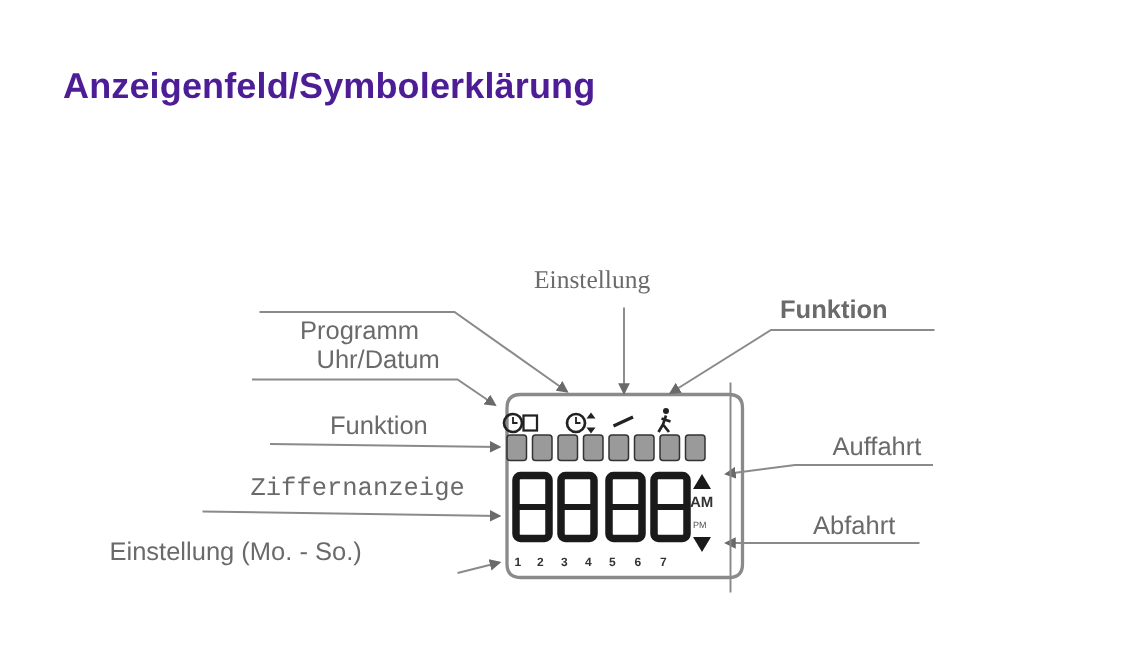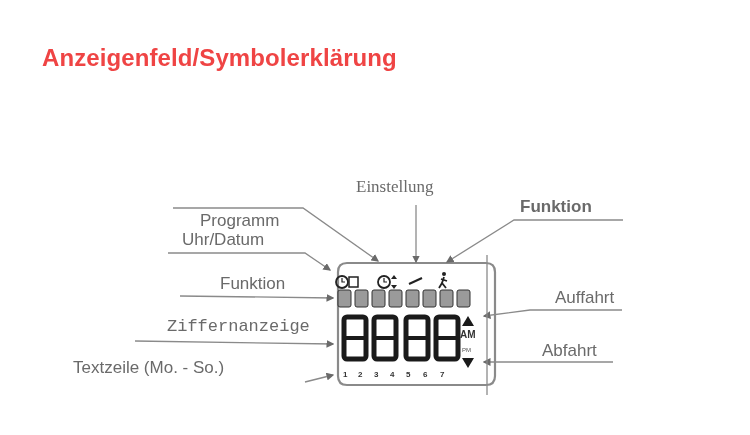--- a/index.html
+++ b/index.html
@@ -1,34 +1,34 @@
 <!DOCTYPE html>
 <html><head>
 <meta charset="utf-8">
 <style>
   html, body { margin:0; padding:0; background:#ffffff; }
   body { width:750px; height:435px; position:relative; overflow:hidden; font-family:"Liberation Sans", sans-serif; }
-  .title { position:absolute; left:42px; top:44px; font-size:24px; font-weight:bold; color:#ef4444; letter-spacing:0.1px; }
+  .title { position:absolute; left:42px; top:44px; font-size:24px; font-weight:bold; color:#4c1d95; letter-spacing:0.1px; }
   .label { position:absolute; font-size:17px; color:#6a6a6a; white-space:nowrap; }
   svg { position:absolute; left:0; top:0; }
   .ln { stroke:#8a8a8a; stroke-width:1.3; fill:none; }
   .frame { stroke:#8a8a8a; stroke-width:2.2; fill:none; }
   .smallcell { fill:#9a9a9a; stroke:#333; stroke-width:1; }
   .daynum { font-family:"Liberation Sans", sans-serif; font-size:8px; fill:#333; font-weight:bold; }
 </style>
 </head>
 <body>
 
 <div class="title">Anzeigenfeld/Symbolerklärung</div>
 
 <div class="label" style="left:200px; top:183px;margin-top:28px;">Programm</div>
-<div class="label" style="left:182px; top:230px;text-align:center;">Uhr/Datum</div>
+<div class="label" style="left:211px; top:230px;text-align:center;">Uhr/Datum</div>
 <div class="label" style="left:220px; top:274px;">Funktion</div>
 <div class="label" style="left:167px; top:317px;font-family:Liberation Mono, monospace;">Ziffernanzeige</div>
-<div class="label" style="left:73px; top:358px;">Textzeile (Mo. - So.)</div>
+<div class="label" style="left:73px; top:358px;">Einstellung (Mo. - So.)</div>
 <div class="label" style="left:356px; top:177px;font-family:Liberation Serif, serif;">Einstellung</div>
 <div class="label" style="left:520px; top:197px;font-weight:bold;">Funktion</div>
 <div class="label" style="left:555px; top:288px;">Auffahrt</div>
 <div class="label" style="left:542px; top:341px;">Abfahrt</div>
 
 <svg width="750" height="435" viewBox="0 0 750 435">
   <defs>
     <marker id="arr" markerWidth="6" markerHeight="6" refX="5" refY="3" orient="auto">
       <path d="M0,0 L6,3 L0,6 z" fill="#6a6a6a"></path>
     </marker>

